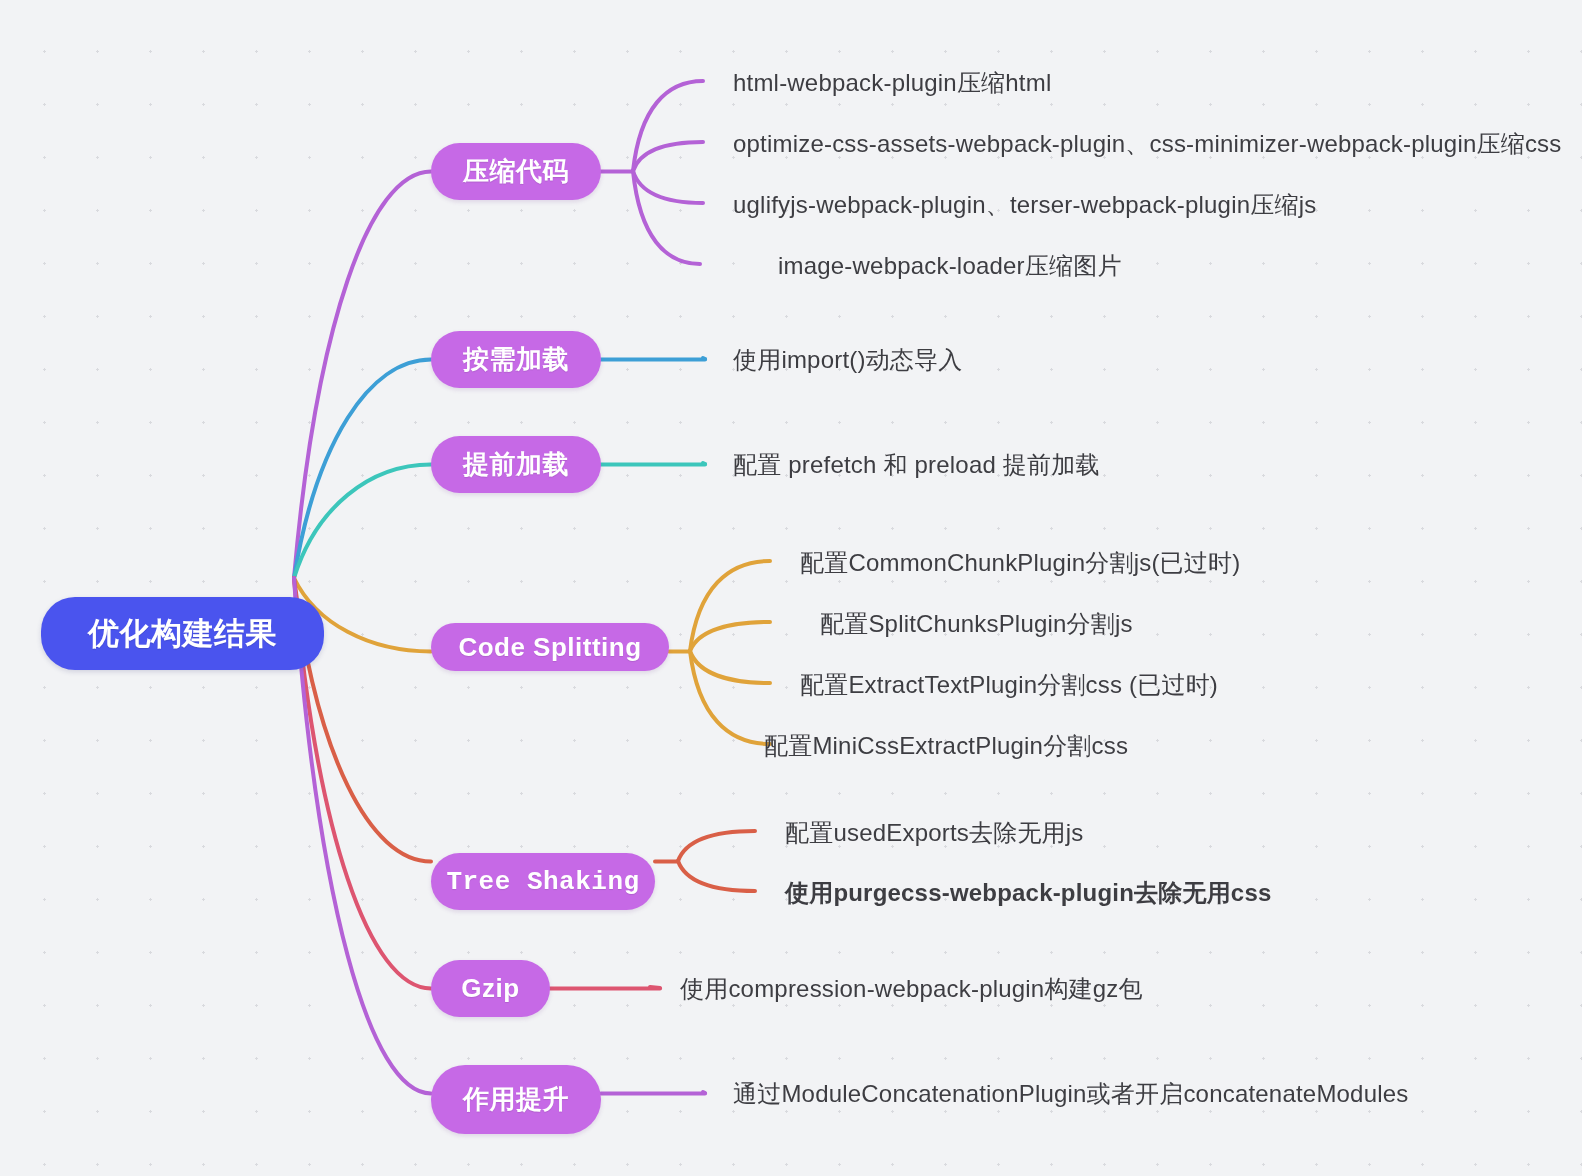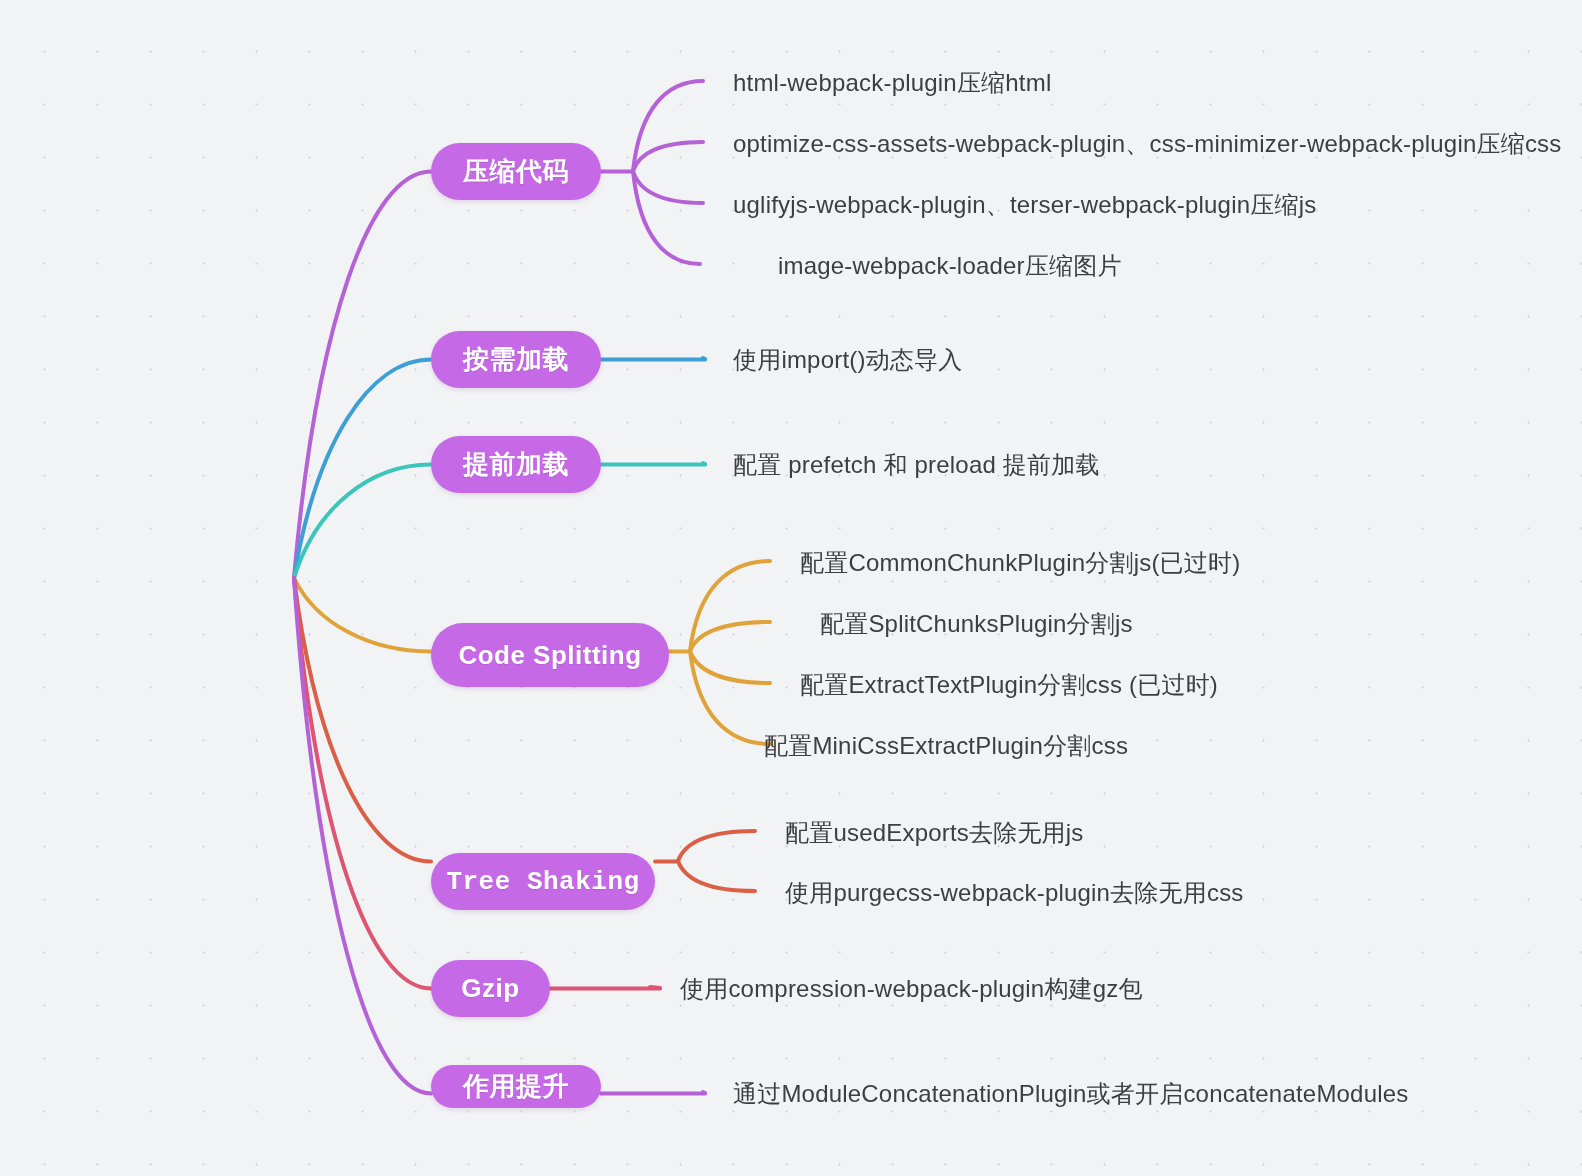--- a/index.html
+++ b/index.html
@@ -92,52 +92,55 @@
       <path d="M 678 861 C 685.7 840, 714.96 831, 755 831" fill="none" stroke="#d95f47" stroke-width="4" stroke-linecap="round"></path>
       <path d="M 678 861 C 685.7 882, 714.96 891, 755 891" fill="none" stroke="#d95f47" stroke-width="4" stroke-linecap="round"></path>
       <path d="M 294 578 C 316 832.51, 369.35 988.5, 431 988.5" fill="none" stroke="#dd5570" stroke-width="4" stroke-linecap="round"></path>
       <path d="M 550 988.5 L 660 988.5" fill="none" stroke="#dd5570" stroke-width="4" stroke-linecap="round"></path>
       <path d="M 660 988 L 650 987" fill="none" stroke="#dd5570" stroke-width="4" stroke-linecap="round"></path>
       <path d="M 294 578 C 316 897.61, 369.35 1093.5, 431 1093.5" fill="none" stroke="#b462d6" stroke-width="4" stroke-linecap="round"></path>
       <path d="M 601 1093.5 L 705 1093.5" fill="none" stroke="#b462d6" stroke-width="4" stroke-linecap="round"></path>
       <path d="M 705 1093 L 703 1092" fill="none" stroke="#b462d6" stroke-width="4" stroke-linecap="round"></path>
     </svg>
 
+  <div class="node node-root" id="root-node" style="left: 41px; top: 597px; width: 283px; height: 73px; background: rgb(74, 84, 238); color: rgb(255, 255, 255);">
+    <span>优化构建结果</span>
+  </div>
 
   <div id="branch-layer">
       <div class="node node-branch" style="left: 431px; top: 143px; width: 170px; height: 57px; background: rgb(198, 105, 230); color: rgb(255, 255, 255);">
         <span>压缩代码</span>
       </div>
       <div class="leaf" style="left: 733px; top: 67px;">html-webpack-plugin压缩html</div>
       <div class="leaf" style="left: 733px; top: 128px;">optimize-css-assets-webpack-plugin、css-minimizer-webpack-plugin压缩css</div>
       <div class="leaf" style="left: 733px; top: 189px;">uglifyjs-webpack-plugin、terser-webpack-plugin压缩js</div>
       <div class="leaf" style="left: 730px; top: 250px; margin-left: 48px;">image-webpack-loader压缩图片</div>
       <div class="node node-branch" style="left: 431px; top: 331px; width: 170px; height: 57px; background: rgb(198, 105, 230); color: rgb(255, 255, 255);">
         <span>按需加载</span>
       </div>
       <div class="leaf" style="left: 733px; top: 344px;">使用import()动态导入</div>
       <div class="node node-branch" style="left: 431px; top: 436px; width: 170px; height: 57px; background: rgb(198, 105, 230); color: rgb(255, 255, 255);">
         <span>提前加载</span>
       </div>
       <div class="leaf" style="left: 733px; top: 449px;">配置 prefetch 和 preload 提前加载</div>
-      <div class="node node-branch" style="left: 431px; top: 623px; width: 238px; height: 64px; background: rgb(198, 105, 230); color: rgb(255, 255, 255);">
+      <div class="node node-branch" style="left: 431px; top: 623px; width: 238px; height: 48px; background: rgb(198, 105, 230); color: rgb(255, 255, 255);">
         <span>Code Splitting</span>
       </div>
       <div class="leaf" style="left: 800px; top: 547px;">配置CommonChunkPlugin分割js(已过时)</div>
       <div class="leaf" style="left: 820px; top: 608px;">配置SplitChunksPlugin分割js</div>
       <div class="leaf" style="left: 800px; top: 669px;">配置ExtractTextPlugin分割css (已过时)</div>
       <div class="leaf" style="left: 764px; top: 730px;">配置MiniCssExtractPlugin分割css</div>
       <div class="node node-branch" style="left: 431px; top: 853px; width: 224px; height: 57px; background: rgb(198, 105, 230); color: rgb(255, 255, 255); font-family: Liberation Mono, monospace;">
         <span>Tree Shaking</span>
       </div>
       <div class="leaf" style="left: 785px; top: 817px;">配置usedExports去除无用js</div>
-      <div class="leaf" style="left: 785px; top: 877px;">使用purgecss-webpack-plugin去除无用css</div>
+      <div class="leaf" style="left: 785px; top: 877px; font-weight: bold;">使用purgecss-webpack-plugin去除无用css</div>
       <div class="node node-branch" style="left: 431px; top: 960px; width: 119px; height: 57px; background: rgb(198, 105, 230); color: rgb(255, 255, 255);">
         <span>Gzip</span>
       </div>
       <div class="leaf" style="left: 680px; top: 973px;">使用compression-webpack-plugin构建gz包</div>
-      <div class="node node-branch" style="left: 431px; top: 1065px; width: 170px; height: 43px; background: rgb(198, 105, 230); color: rgb(255, 255, 255);">
+      <div class="node node-branch" style="left: 431px; top: 1065px; width: 170px; height: 69px; background: rgb(198, 105, 230); color: rgb(255, 255, 255);">
         <span>作用提升</span>
       </div>
       <div class="leaf" style="left: 733px; top: 1078px;">通过ModuleConcatenationPlugin或者开启concatenateModules</div>
     </div>
 
 </div>
 
 </body></html>

